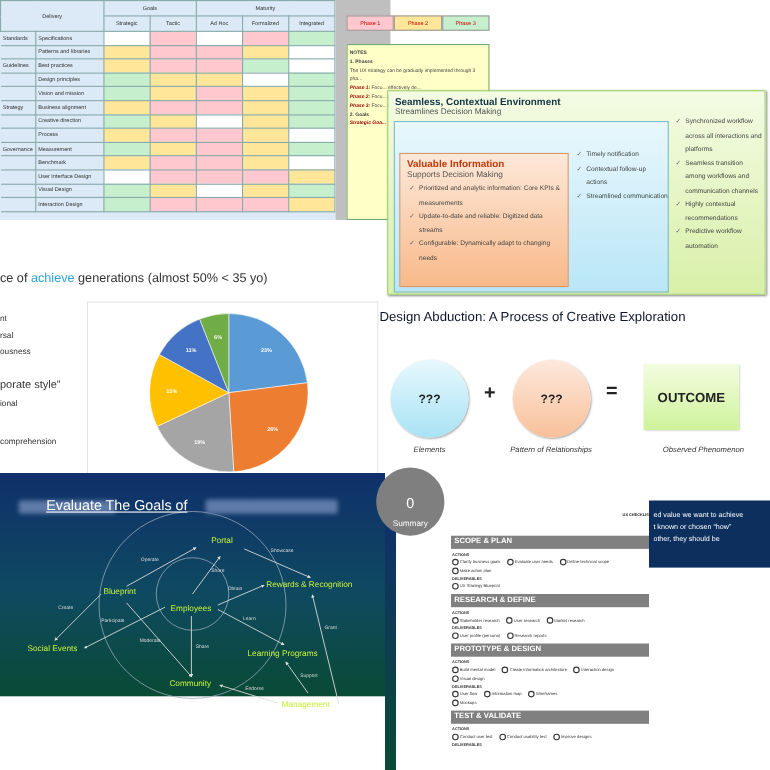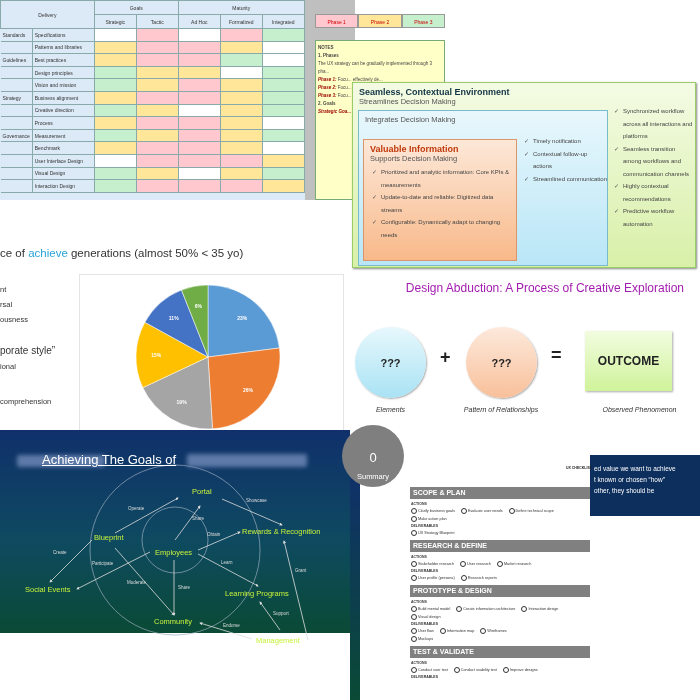--- a/index.html
+++ b/index.html
@@ -32,21 +32,21 @@
 #wfchk{left:522px;top:135px;width:86px}
 #envchk{left:612px;top:105px;width:82px}
 
 #pietitle{left:0;top:247px;width:345px;font-size:11.5px;color:#333;white-space:nowrap}
 #pietitle .hl{color:#29a3d8}
 .lt{font-size:7.5px;color:#333;left:0}
 #piebox{left:79px;top:274px;width:265px;height:176px;background:#fff;border:1px solid #e4e4e4}
 #pielegend{left:140px;top:436px;font-size:4.5px;color:#555;display:flex;gap:4px}
 .sw{display:inline-block;width:4px;height:4px;margin-right:1px}
 
-#abtitle{left:345px;top:281px;width:339px;text-align:right;font-size:12px;color:#a21caf}
+#abtitle{left:345px;top:281px;width:339px;text-align:left;font-size:12px;color:#0f172a}
 .circ{width:71px;height:71px;border-radius:50%;display:flex;align-items:center;justify-content:center;font-weight:bold;font-size:11px;color:#222;box-shadow:1px 1px 2px #aaa}
 #c1{left:355px;top:327px;background:linear-gradient(#e7f8fd,#a9e2f4)}
 #c2{left:466px;top:327px;background:linear-gradient(#fde9dc,#f8c09a)}
 #plus{left:440px;top:347px;font-size:18px;font-weight:bold;color:#222}
 #eq{left:551px;top:345px;font-size:18px;font-weight:bold;color:#222}
 #outcome{left:585px;top:331px;width:87px;height:60px;background:linear-gradient(#f2fce0,#cff39a);display:flex;align-items:center;justify-content:center;font-weight:bold;font-size:12px;color:#222;box-shadow:1px 1px 2px #aaa}
 .cap{font-size:7px;font-style:italic;color:#333;text-align:center}
 
 #goals{left:0;top:430px;width:350px;height:203px;background:linear-gradient(#10306b 0%,#0e4a60 55%,#0a4a35 100%)}
 #gtitle{left:42px;top:452px;font-size:13px;color:#fff;text-decoration:underline}
@@ -222,21 +222,20 @@
   <div><span class="i">Phase 3:</span> <span>Focu... into the work</span></div>
   <div class="b">2. Goals</div>
   <div class="i">Strategic Goa...</div>
 </div>
 
 <div id="env" class="abs">
   <div class="t">Seamless, Contextual Environment</div>
   <div class="s">Streamlines Decision Making</div>
 </div>
 <div id="wf" class="abs">
-  <div class="s" style="font-size:7.5px;color:#555">Integrates Decision Making</div>
 </div>
 <div id="info" class="abs">
   <div class="t">Valuable Information</div>
   <div style="font-size:7.5px;color:#555;margin-bottom:3px">Supports Decision Making</div>
   <div class="chk">Prioritized and analytic information: Core KPIs &amp; measurements</div>
   <div class="chk">Update-to-date and reliable: Digitized data streams</div>
   <div class="chk">Configurable: Dynamically adapt to changing needs</div>
 </div>
 <div id="wfchk" class="abs">
   <div class="chk">Timely notification</div>
@@ -331,21 +330,21 @@
   <div class="abs ed" style="left:53px;top:120px">Create</div>
   <div class="abs ed" style="left:92px;top:131px">Participate</div>
   <div class="abs ed" style="left:221px;top:130px">Learn</div>
   <div class="abs ed" style="left:295px;top:138px">Grant</div>
   <div class="abs ed" style="left:127px;top:150px">Moderate</div>
   <div class="abs ed" style="left:178px;top:155px">Share</div>
   <div class="abs ed" style="left:273px;top:181px">Support</div>
   <div class="abs ed" style="left:223px;top:193px">Endorse</div>
   <div class="abs blur" style="left:17px;top:25px;width:88px;height:12px"></div>
 </div>
-<div id="gtitle" class="abs">Achieving The Goals of</div>
+<div id="gtitle" class="abs">Evaluate The Goals of</div>
 <div class="abs blur" style="left:187px;top:454px;width:120px;height:13px"></div>
 
 <div id="chkbg" class="abs"></div>
 <div id="darkstrip" class="abs"></div>
 <div id="bluebox" class="abs">
   <div>ed value we want to achieve</div>
   <div>t known or chosen “how”</div>
   <div>other, they should be</div>
 </div>
 <div id="sumcirc" class="abs">

